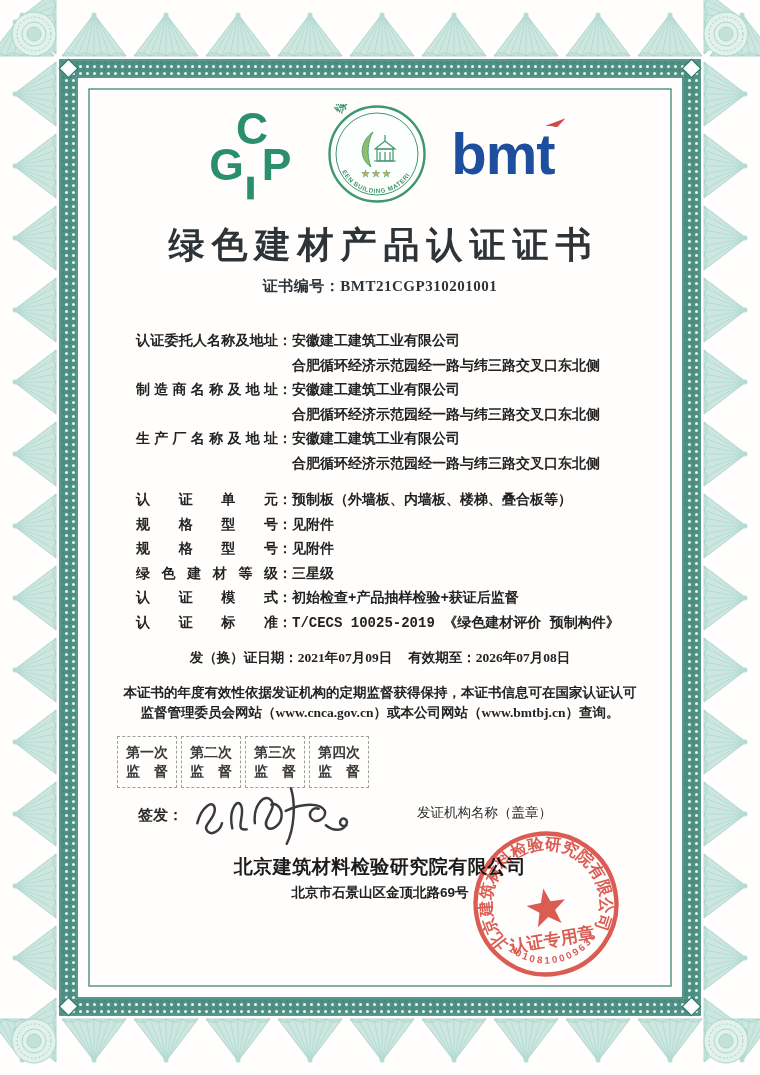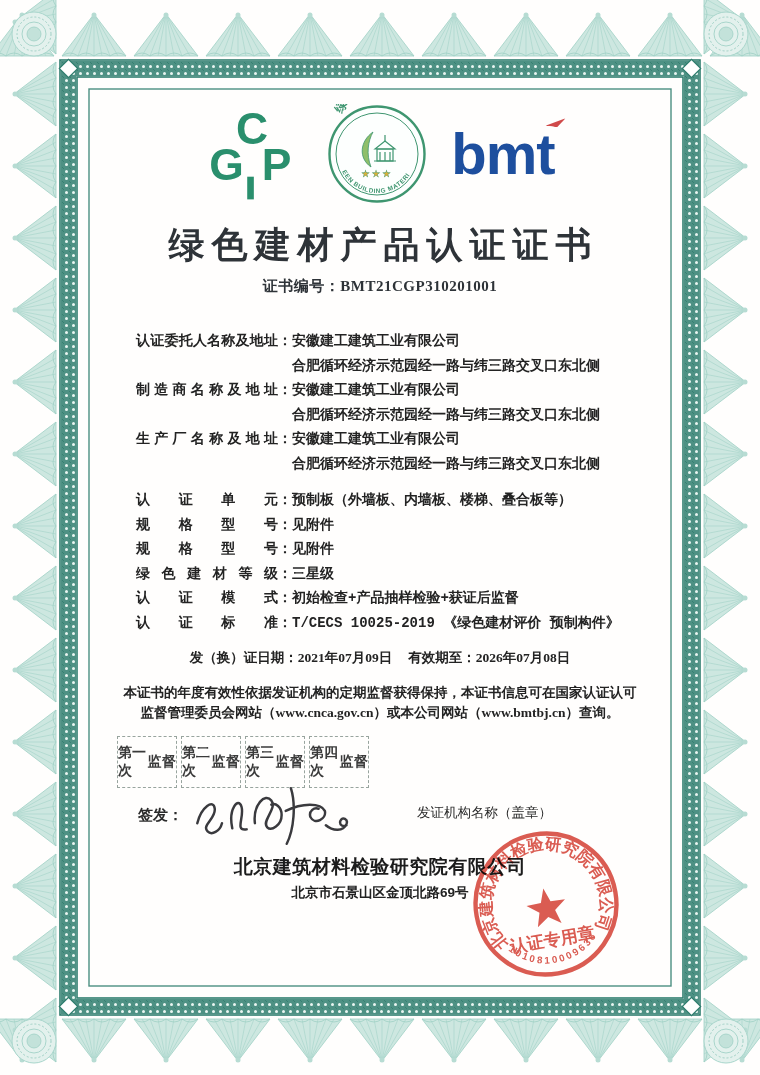--- a/index.html
+++ b/index.html
@@ -29,21 +29,21 @@
   .fcolon{display:inline-block;width:14px;}
   .fval{display:inline-block;font-family:Liberation Mono, monospace;}
   .fcont{padding-left:156px;}
   
   .statement{margin-top:18px;text-align:center;font-size:13.5px;font-weight:bold;line-height:19px;color:#232323;}
   .dates{margin-top:12px;text-align:center;font-size:13.5px;font-weight:bold;line-height:22px;color:#232323;}
   .dates .gap{display:inline-block;width:16px;}
   .note{margin-top:14px;text-align:center;font-size:13.5px;font-weight:bold;line-height:20px;color:#232323;}
   
   .sup-row{margin-top:13px;padding-left:28px;display:flex;gap:4px;}
-  .sup-box{width:58px;height:50px;border:1px dashed #98a49e;display:flex;
+  .sup-box{width:58px;height:50px;border:1px dashed #98a49e;display:flex;flex-direction:column;
     align-items:center;justify-content:center;gap:1px;font-size:14px;font-weight:bold;color:#3a3a3a;background:#fffefd;}
   .sup-l2{display:inline-block;width:42px;text-align:justify;text-align-last:justify;}
   
   .sign-row{margin-top:8px;position:relative;height:58px;}
   .sign-label{position:absolute;left:49px;top:10px;font-size:15px;font-weight:bold;}
   .signature{position:absolute;left:98px;top:-16px;width:180px;height:72px;}
   .seal-caption{position:absolute;left:328px;top:8px;font-size:13.5px;font-weight:normal;}
   
   .issuer{margin-top:0;text-align:center;font-family:"Liberation Sans","DejaVu Sans",sans-serif;}
   .issuer-name{font-size:19px;font-weight:bold;color:#1c1c1c;letter-spacing:.5px;}

